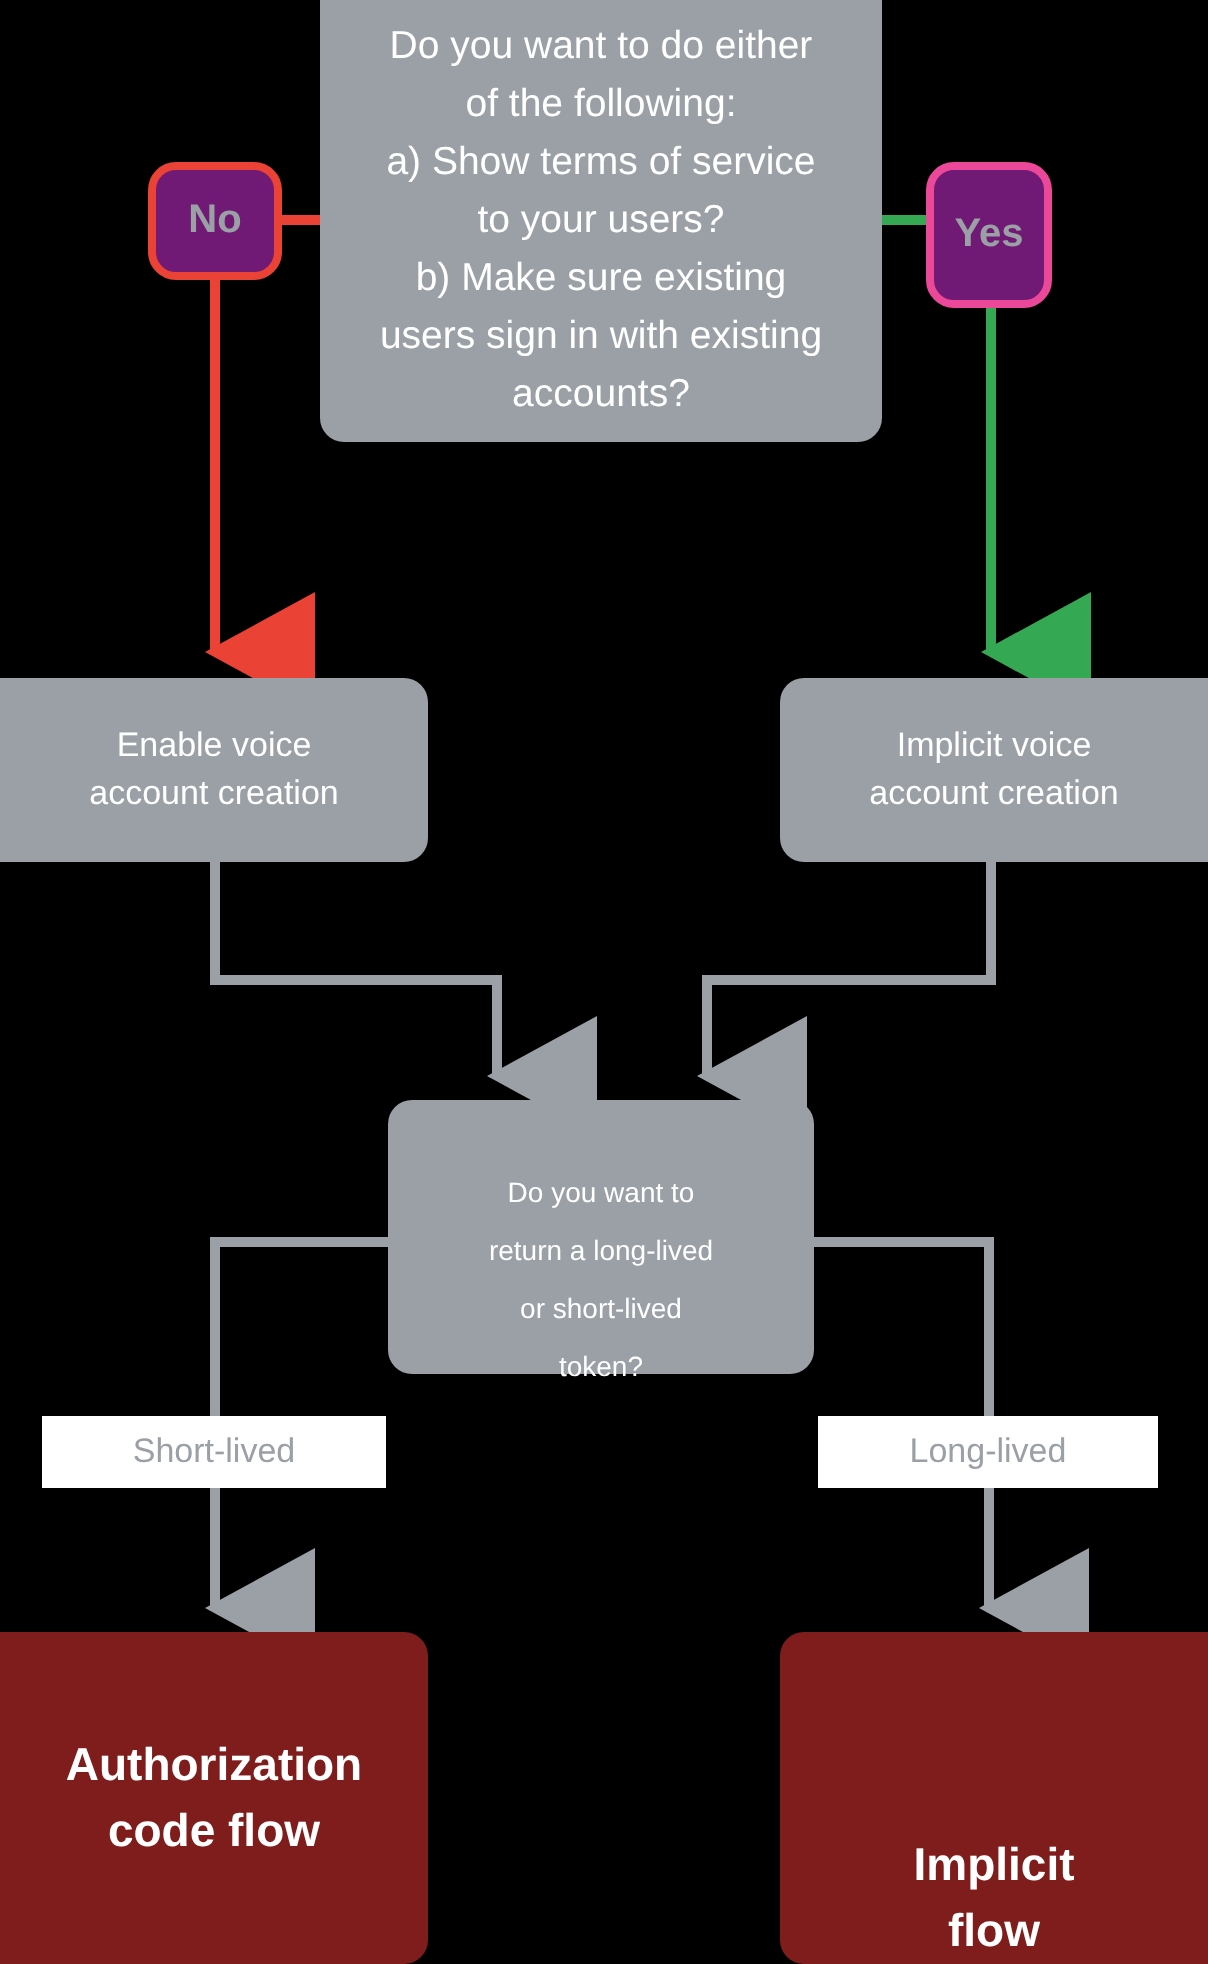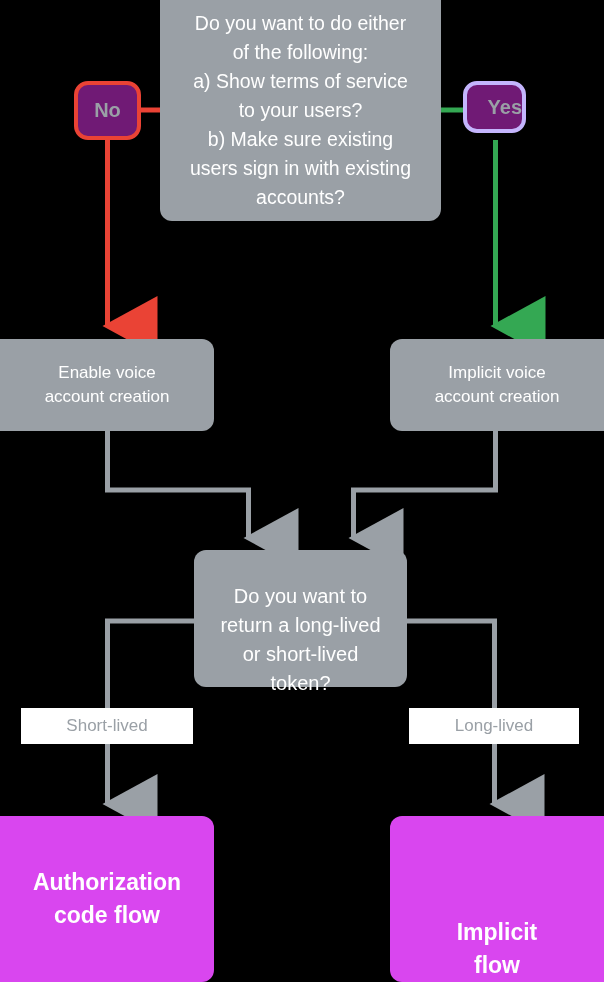--- a/index.html
+++ b/index.html
@@ -24,21 +24,21 @@
     justify-content: center;
     text-align: center;
     color: #ffffff;
     z-index: 5;
   }
   .node-gray {
     background: #9aa0a6;
     border-radius: 12px;
   }
   .node-blue {
-    background: #d946ef;
+    background: #7f1d1d;
     border-radius: 12px;
     font-weight: bold;
   }
   .node-text {
     display: block;
     white-space: pre-line;
   }
 
   
   #top-decision {
@@ -71,23 +71,22 @@
     left: 74px;
     top: 81px;
     width: 67px;
     height: 59px;
     border: 4px solid #ea4335;
   }
   #pill-yes {
     left: 463px;
     top: 81px;
     width: 63px;
-    height: 52px;
-    border: 4px solid #c4b5fd;
-    justify-content: flex-end;
+    height: 73px;
+    border: 4px solid #ec4899;
   }
 
   
   #enable-box {
     left: 0px;
     top: 339px;
     width: 214px;
     height: 92px;
     border-radius: 0 12px 12px 0;
   }
@@ -105,21 +104,21 @@
 
   
   #mid-decision {
     left: 194px;
     top: 550px;
     width: 213px;
     height: 137px;
     border-radius: 12px;
   }
   #mid-decision .node-text {
-    font-size: 20px;
+    font-size: 14px;
     line-height: 29px;
     margin-top: 42px;
   }
 
   
   #auth-box {
     left: 0px;
     top: 816px;
     width: 214px;
     height: 166px;

